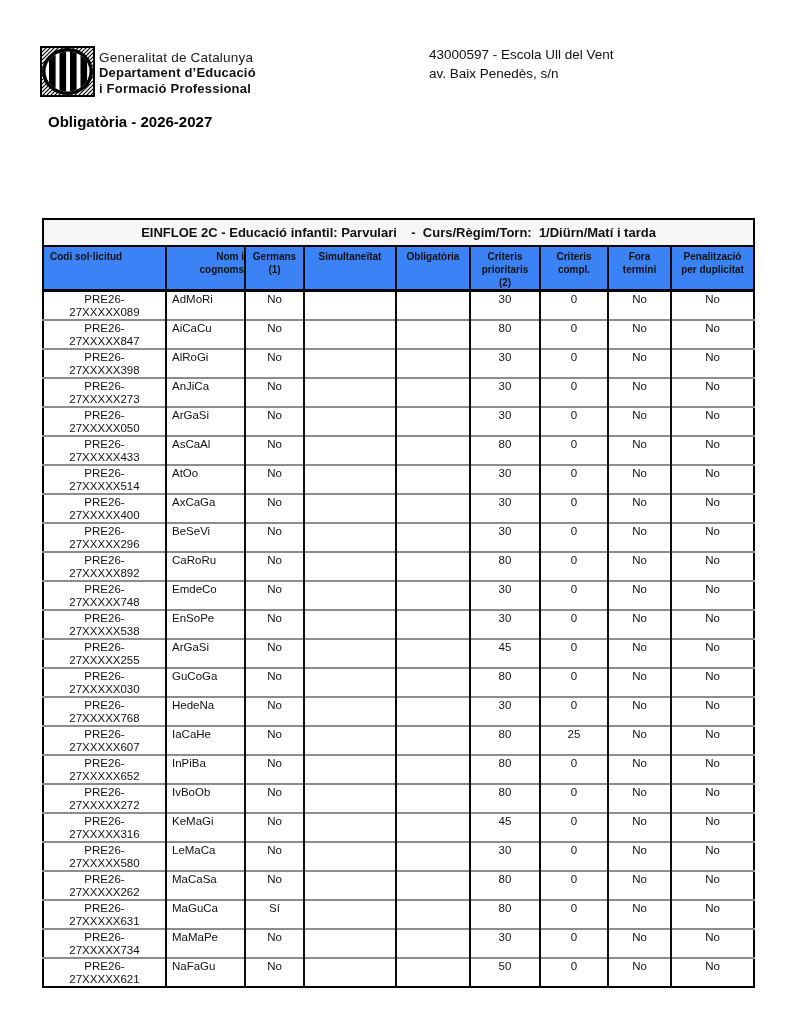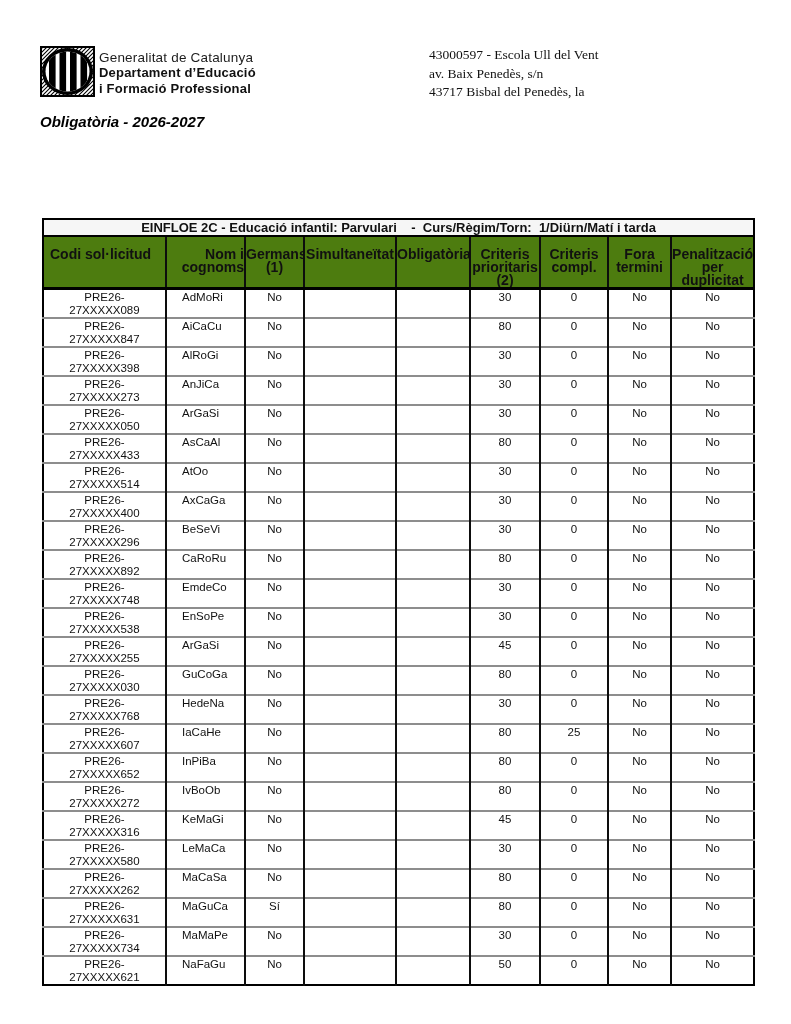--- a/index.html
+++ b/index.html
@@ -13,79 +13,79 @@
   }
 
   
   .logo-block { position: absolute; left: 40px; top: 46px; display: flex; align-items: flex-end; }
   .logo-svg { width: 55px; height: 51px; display: block; }
   .logo-text { margin-left: 4px; padding-top: 3px; }
   .logo-text .l1 { font-size: 13.5px; line-height: 15px; color: #1c1c1c; letter-spacing: .2px; }
   .logo-text .l2, .logo-text .l3 { font-size: 13px; line-height: 16px; font-weight: bold; color: #111; letter-spacing: .2px; }
 
   .center-block { position: absolute; left: 429px; top: 46px; }
-  .center-block div { font-size: 13.5px; line-height: 18.5px; color: #111; font-family: Liberation Serif, serif; }
-
-  
-  .title-block { position: absolute; left: 40px; top: 111px; width: 700px; font-style: italic; }
+  .center-block div { font-size: 13.5px; line-height: 18.5px; color: #111; }
+
+  
+  .title-block { position: absolute; left: 48px; top: 111px; width: 700px; }
   .title-block div { font-size: 15px; font-weight: bold; line-height: 21px; color: #000; }
   .title-line2 { width: 695px; }
 
   
   .table-wrap { position: absolute; left: 42px; top: 218px; }
   table {
     border-collapse: collapse;
     table-layout: fixed;
     width: 711px;
     border: 2px solid #000;
   }
   th, td {
     font-family: "Liberation Sans", sans-serif;
     overflow: hidden;
   }
   
   tr.group-row th {
     font-size: 13px; font-weight: bold;
-    height: 17px; line-height: 15px;
+    height: 27px; line-height: 15px;
     text-align: center; vertical-align: middle;
     background: #f6f6f6;
     border-bottom: 2px solid #000;
     white-space: pre-wrap;
     padding: 0 2px;
   }
   
   tr.cols-row th {
-    font-size: 14px; font-weight: bold;
+    font-size: 10px; font-weight: bold;
     line-height: 13px;
     height: 37px;
     vertical-align: top;
     text-align: center;
     border-left: 2px solid #0d0d0d;
     border-bottom: 3px solid #000;
-    background: #4d7c0f;
+    background: #3b82f6;
     white-space: pre-line;
-    padding-top: 11px;
+    padding-top: 3px;
   }
   tr.cols-row th:first-child { border-left: none; text-align: left; padding-left: 6px; }
   tr.cols-row th.h-nom { text-align: right; padding-left: 5px; }
 
   
   tbody td {
     font-size: 11.5px;
     line-height: 13px;
     height: 27px;
     vertical-align: top;
     text-align: center;
     border-left: 2px solid #0d0d0d;
     border-top: 2px solid #8d8d8d;
     padding-top: 1px;
   }
   tbody tr:first-child td { border-top: none; }
   tbody td:first-child { border-left: none; white-space: pre-line; }
-  tbody td.c1 { text-align: left; padding-left: 15px; margin-left: 32px; }
+  tbody td.c1 { text-align: left; padding-left: 5px; margin-left: 32px; }
 </style>
 </head>
 <body>
 
 <div class="logo-block">
   <span>
     <svg class="logo-svg" viewBox="0 0 55 51" xmlns="http://www.w3.org/2000/svg">
       <defs>
         <pattern id="hatch" width="4" height="4" patternUnits="userSpaceOnUse">
           <path d="M0,4 L4,0 M-1,1 L1,-1 M3,5 L5,3" stroke="#000" stroke-width="1.1"></path>
@@ -108,21 +108,20 @@
   <div class="logo-text">
     <div class="l1">Generalitat de Catalunya</div>
     <div class="l2">Departament d’Educació</div>
     <div class="l3">i Formació Professional</div>
   </div>
 </div>
 
 <div class="center-block">
   <div>43000597 - Escola Ull del Vent</div>
   <div>av. Baix Penedès, s/n</div>
-  <div>43717 Bisbal del Penedès, la</div>
 </div>
 
 <div class="title-block">
   <div>Obligatòria - 2026-2027</div>
 </div>
 
 <div class="table-wrap">
   <table>
     <colgroup>
       <col style="width:123px">

